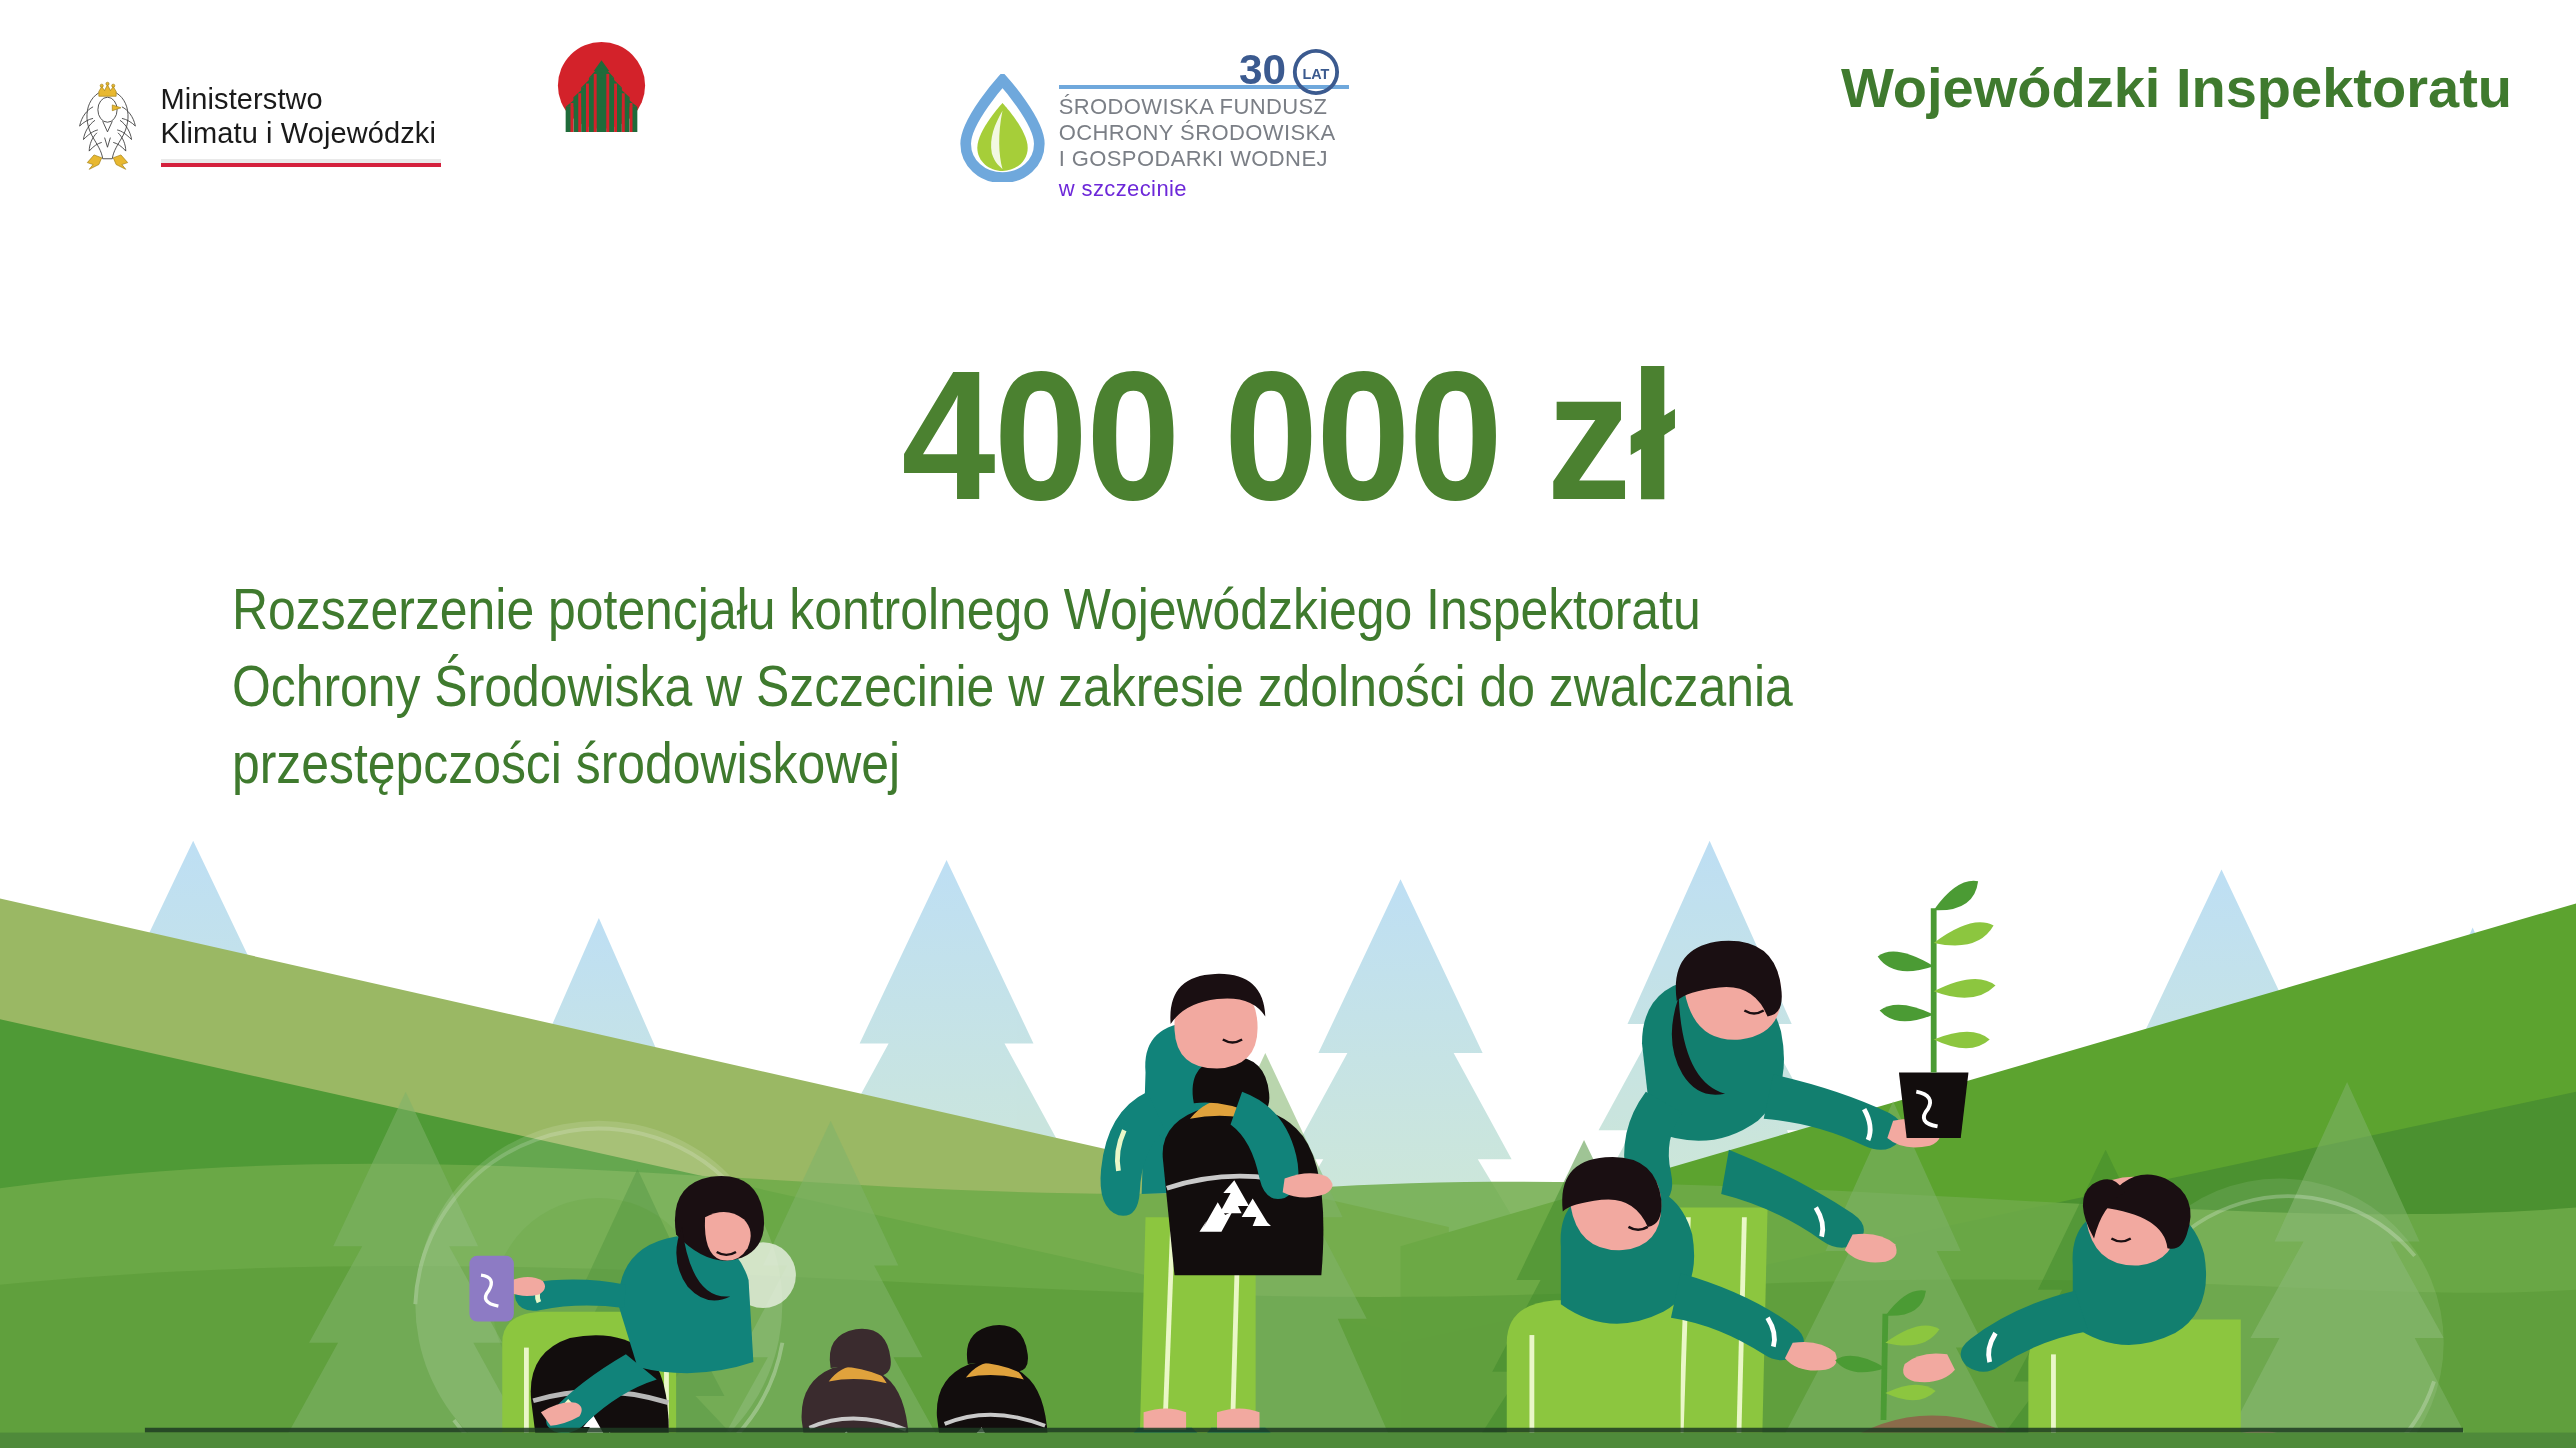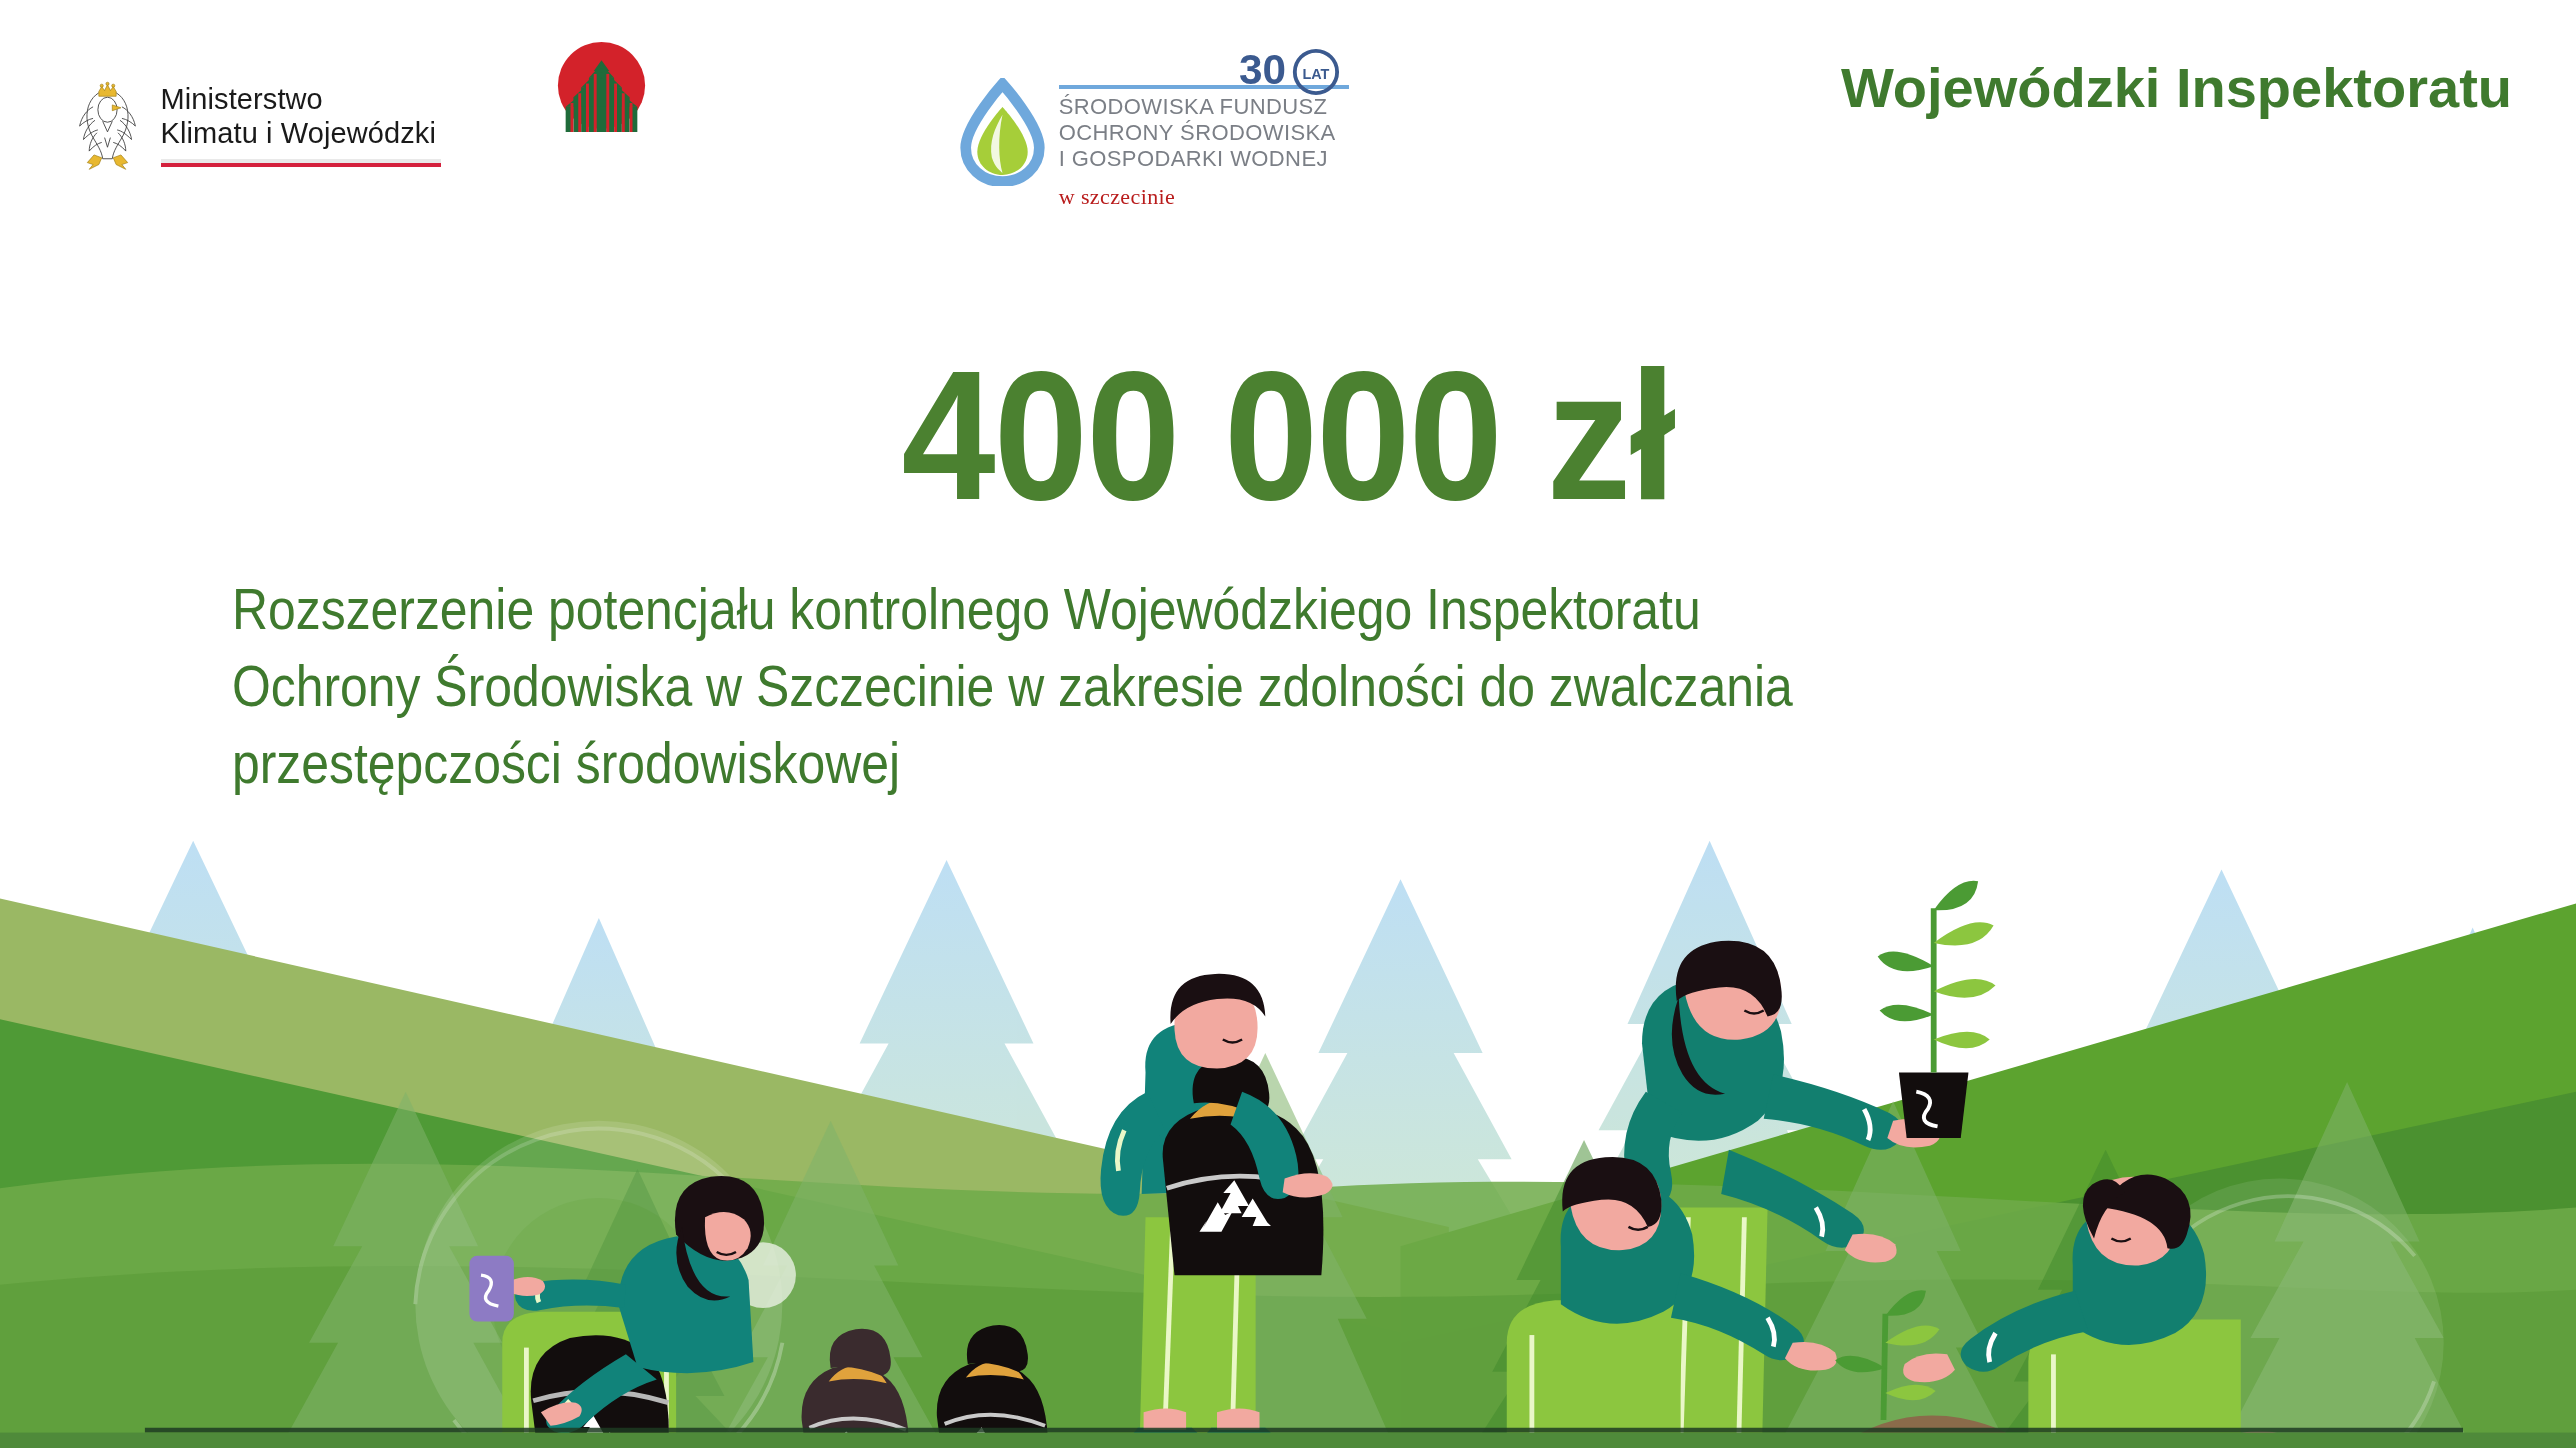--- a/index.html
+++ b/index.html
@@ -28,21 +28,21 @@
   .nf-txt{display:flex;flex-direction:column;}
   .nf-txt span{font-size:25px;color:#1f6b3a;line-height:1.3;white-space:nowrap;}
 
   
   #logo-wfos{left:956px;top:52px;}
   .wf-drop{width:93px;height:108px;flex:0 0 auto;margin-right:9.7px;}
   .wf-txt{display:flex;flex-direction:column;position:relative;padding-top:33px;}
   .wf-30{position:absolute;right:5.8px;top:-5.8px;width:106px;height:50px;}
   .wf-bar{width:290px;height:3.9px;background:#6fa8dc;margin-bottom:4.8px;}
   .wf-txt span.l{font-size:22px;color:#7b7f86;line-height:1.18;letter-spacing:0.4px;white-space:nowrap;}
-  .wf-txt span.city{font-size:22px;color:#b91c1c;line-height:1.3;letter-spacing:0.4px;margin-top:11px;white-space:nowrap;font-family:Liberation Serif, serif;}
+  .wf-txt span.city{font-size:22px;color:#6d28d9;line-height:1.3;letter-spacing:0.4px;margin-top:3px;white-space:nowrap;}
 
   
   #org-title{position:absolute;right:64px;top:56px;text-align:right;}
   #org-title div{font-size:56px;font-weight:bold;color:#3f7a2e;line-height:1.13;white-space:nowrap;
                  font-family:"Liberation Sans",sans-serif;}
 
   
   .amount{position:absolute;left:0;right:0;top:343px;text-align:center;z-index:30;
           font-size:184px;font-weight:bold;color:#4b8130;letter-spacing:-1.9px;line-height:1;
           transform:scaleX(.92);}

